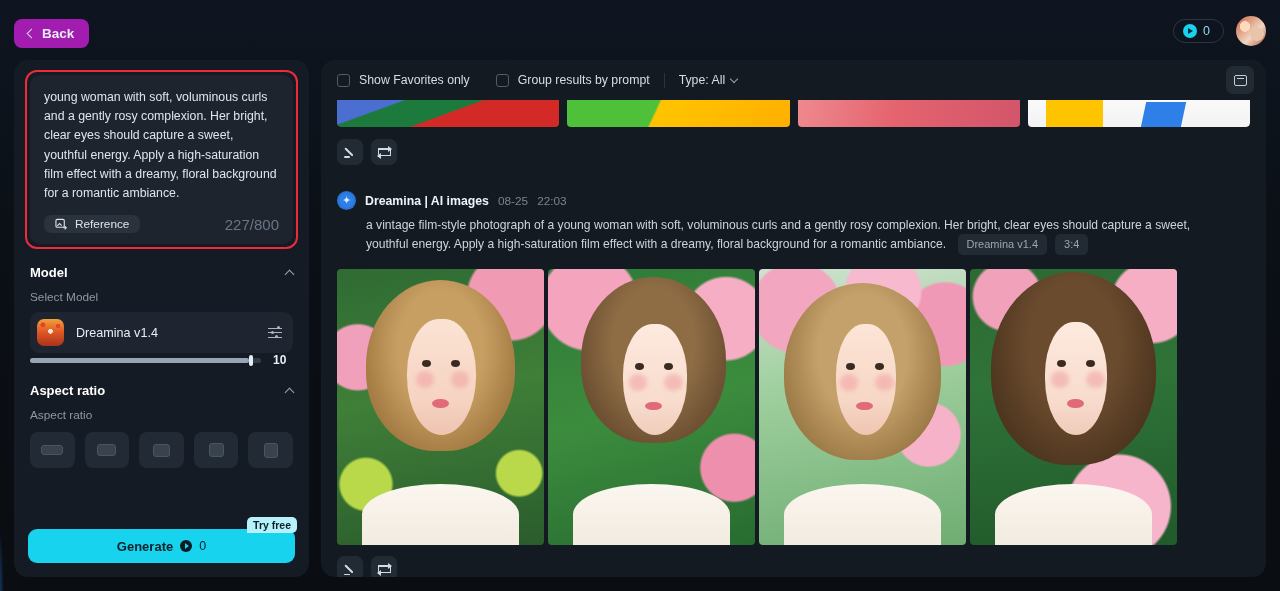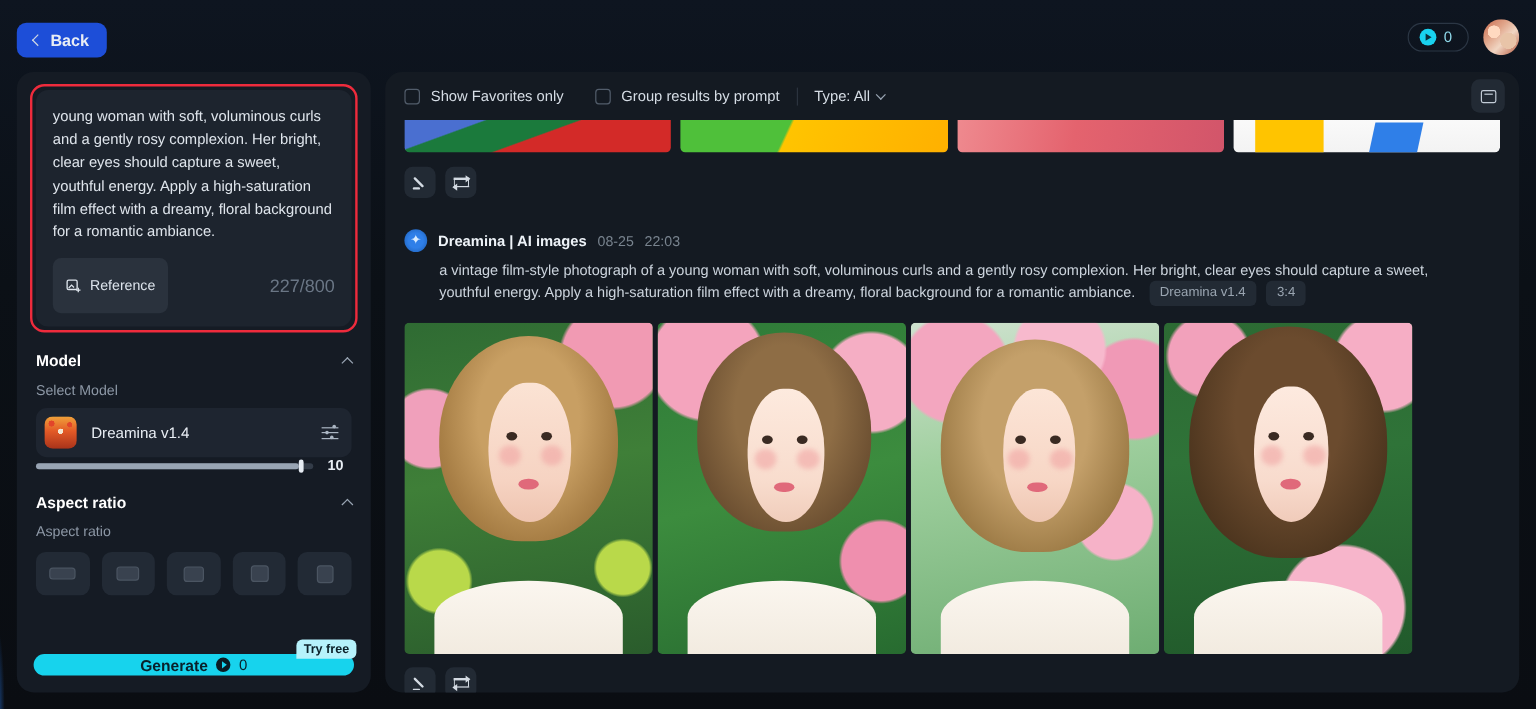--- a/index.html
+++ b/index.html
@@ -21,21 +21,21 @@
     pointer-events:none;
   }
 
   
   .topbar {
     position: absolute; top: 0; left: 0; right: 0; height: 66px;
   }
   .back-btn {
     position: absolute; left: 14px; top: 19px;
     display: flex; align-items: center; gap: 7px;
-    background: #1d4ed8; border-radius: 8px;
+    background: #a21caf; border-radius: 8px;
     padding: 7px 15px 7px 12px;
     color: #e8edf4; font-size: 13.5px; font-weight: 700;
     cursor: pointer;
   }
   .chev-left { width: 7px; height: 7px; border-left: 1.8px solid #cfd8e3; border-bottom: 1.8px solid #cfd8e3; transform: rotate(45deg); margin-left:2px;}
   .topright { position: absolute; right: 14px; top: 16px; display: flex; align-items: center; gap: 12px; }
   .credits {
     display: flex; align-items: center; gap: 6px;
     border: 1px solid #2b3644; border-radius: 16px;
     padding: 4px 13px 4px 9px; cursor: pointer;
@@ -76,21 +76,21 @@
     padding: 13px 14px 11px 14px;
     min-height: 132px; position: relative;
   }
   .prompt-text {
     color: #dfe5ec; font-size: 12.3px; line-height: 1.56;
     white-space: pre-wrap;
   }
   .prompt-foot { display: flex; align-items: center; justify-content: space-between; margin-top: 12px; }
   .ref-btn {
     display: flex; align-items: center; gap: 7px;
-    background: #2a323d; border-radius: 7px; padding: 16px 11px;
+    background: #2a323d; border-radius: 7px; padding: 2px 11px;
     color: #dde4ec; font-size: 11.8px; cursor: pointer;
   }
   .char-count { color: #6a7685; font-size: 15px; }
 
   .section { padding: 0 16px; }
   .section-head {
     display: flex; align-items: center; justify-content: space-between;
     color: #fff; font-size: 13px; font-weight: 700;
     margin-top: 16px;
   }
@@ -132,21 +132,21 @@
 
   .ratios { display: flex; gap: 10px; margin-top: 10px; }
   .ratio-btn {
     flex: 1; height: 36px; background: #222a35; border-radius: 8px;
     display: flex; align-items: center; justify-content: center; cursor: pointer;
   }
   .ratio-inner { background: #39424f; border: 1px solid #4b5562; border-radius: 3px; }
 
   .generate-wrap { position: absolute; left: 14px; right: 14px; bottom: 14px; }
   .generate-btn {
-    background: #17d3ed; border-radius: 9px; height: 18px;
+    background: #17d3ed; border-radius: 9px; height: 34px;
     display: flex; align-items: center; justify-content: center; gap: 7px;
     color: #09202a; font-size: 13px; font-weight: 700; cursor: pointer;
   }
   .gen-coin { width: 12px; height: 12px; border-radius: 50%; background: #0a1b22; display:flex; align-items:center; justify-content:center;}
   .gen-coin::after{content:"";width:0;height:0;border-left:4px solid #17d3ed;border-top:3px solid transparent;border-bottom:3px solid transparent;margin-left:1px;}
   .gen-cost { color: #09202a; font-size: 12.5px; font-weight: 400; }
   .try-free {
     position: absolute; right: -2px; top: -12px;
     background: #b6f2fb; color: #0b2028; font-size: 10.5px; font-weight: 700;
     border-radius: 5px 5px 5px 0; padding: 2px 6px;

